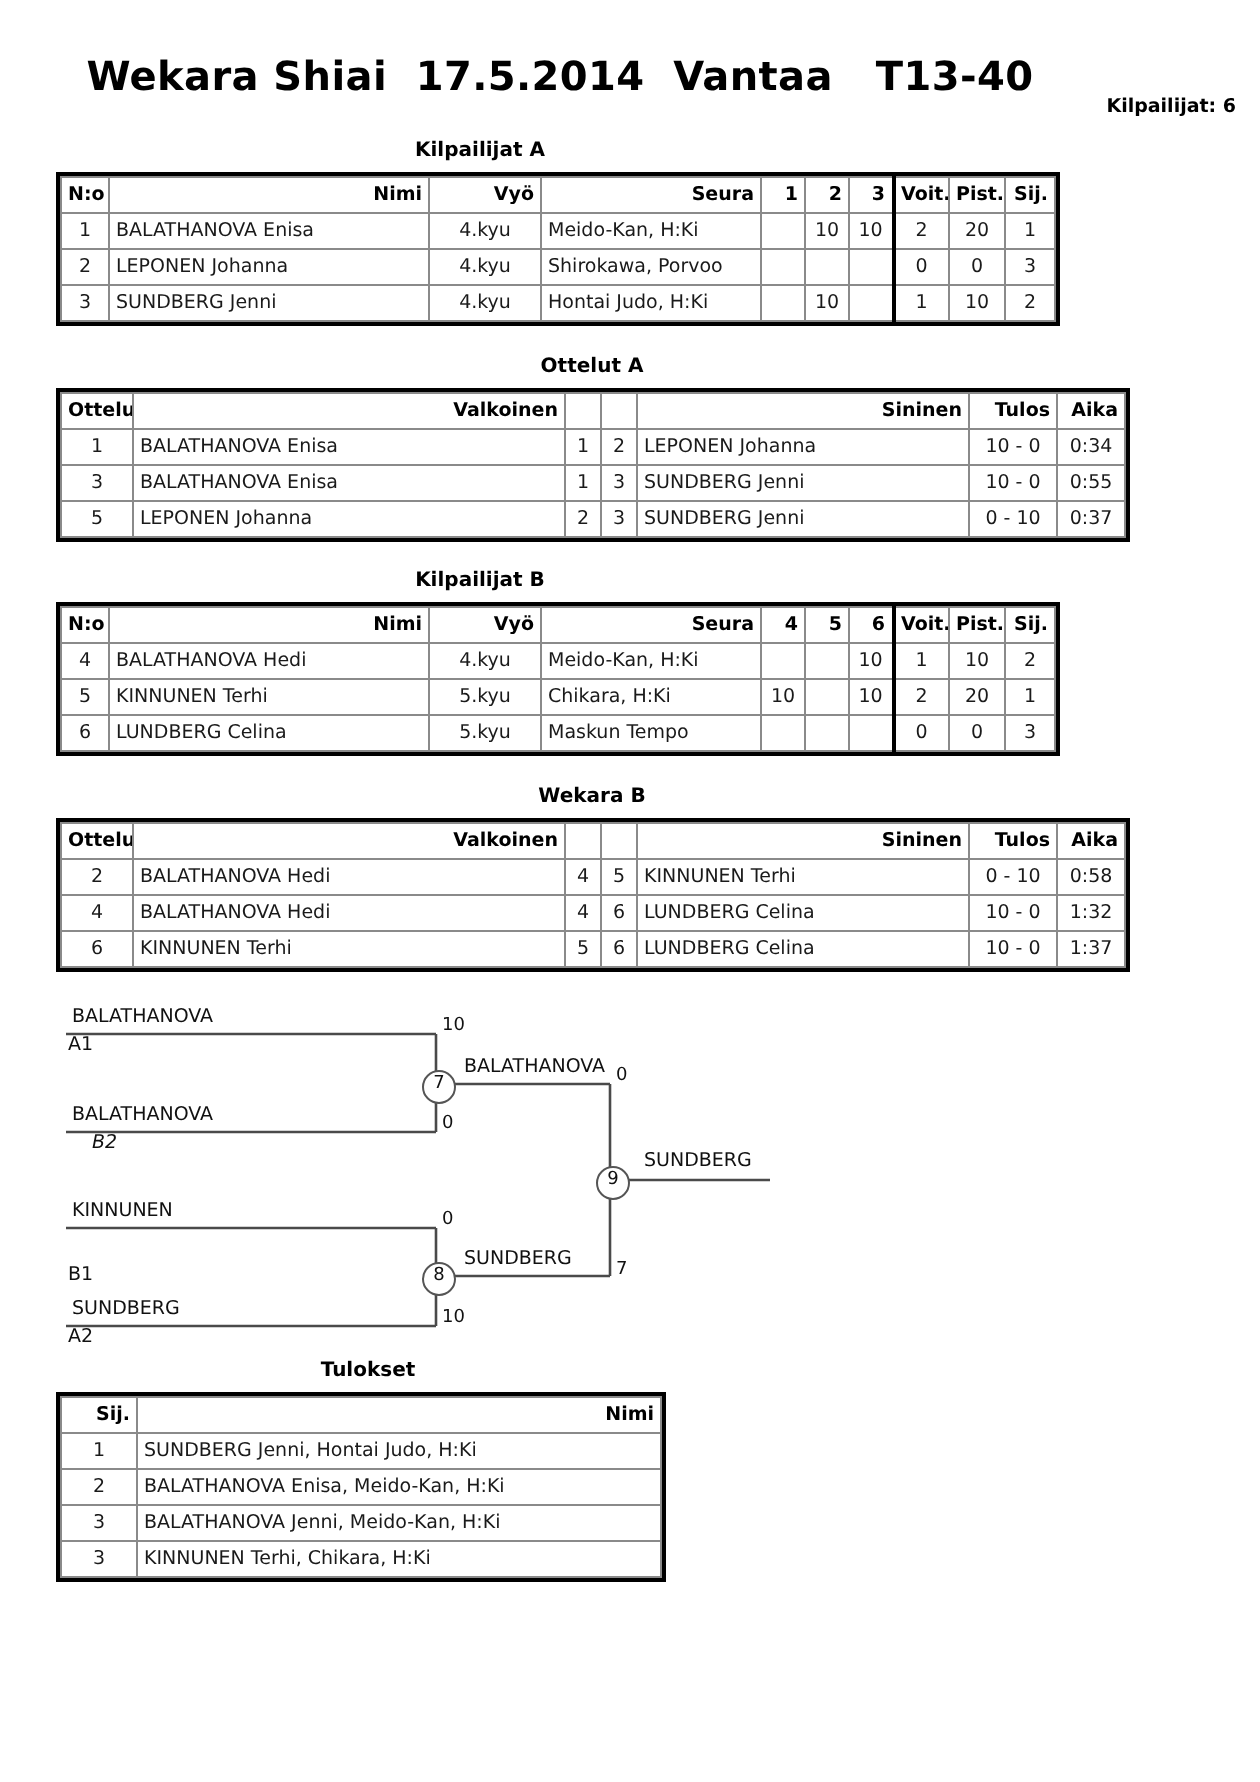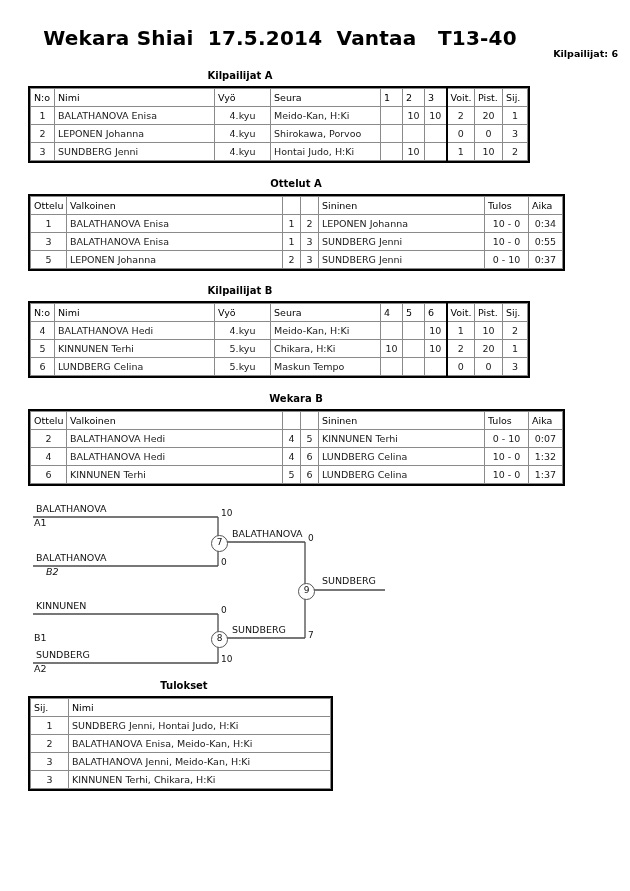--- a/index.html
+++ b/index.html
@@ -46,22 +46,22 @@
     border:1px solid #8a8a8a;
     padding:0 3px;
     height:17px;
     line-height:17px;
     font-weight:normal;
     overflow:hidden;
     white-space:nowrap;
     color:#1a1a1a;
   }
   table.grid th{
-    font-weight:normal;
-    text-align:left;
+    font-weight:bold;
+    text-align:right;
     color:#000;
   }
   table.grid{
     outline:2px solid #000;
     outline-offset:0px;
   }
   .c{text-align:center;}
   .l{text-align:left;padding-left:5px;}
 
   
@@ -300,21 +300,21 @@
       <th>Tulos</th>
       <th>Aika</th>
     </tr>
     <tr>
       <td class="c">2</td>
       <td class="l">BALATHANOVA Hedi</td>
       <td class="c">4</td>
       <td class="c">5</td>
       <td class="l">KINNUNEN Terhi</td>
       <td class="c">0 - 10</td>
-      <td class="c">0:07</td>
+      <td class="c">0:58</td>
     </tr>
     <tr>
       <td class="c">4</td>
       <td class="l">BALATHANOVA Hedi</td>
       <td class="c">4</td>
       <td class="c">6</td>
       <td class="l">LUNDBERG Celina</td>
       <td class="c">10 - 0</td>
       <td class="c">1:32</td>
     </tr>

